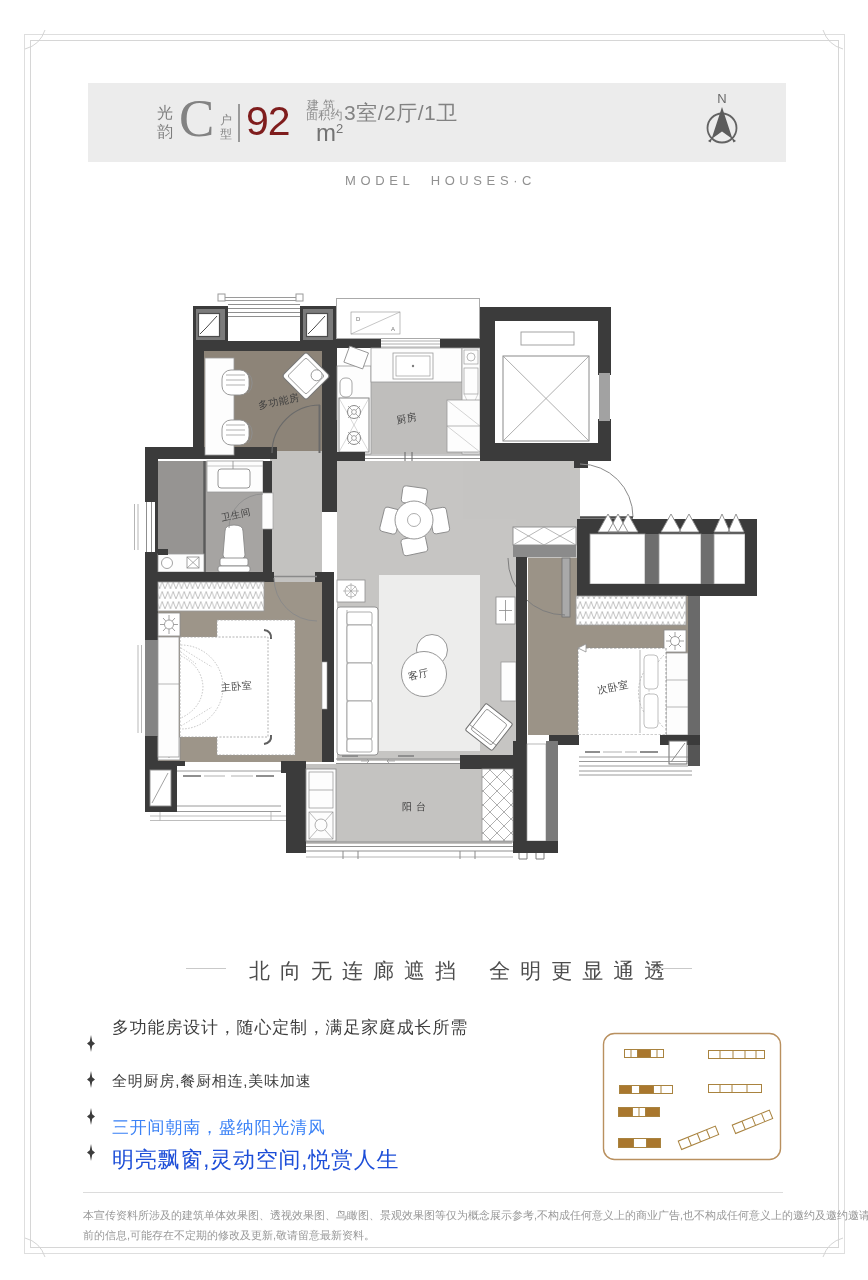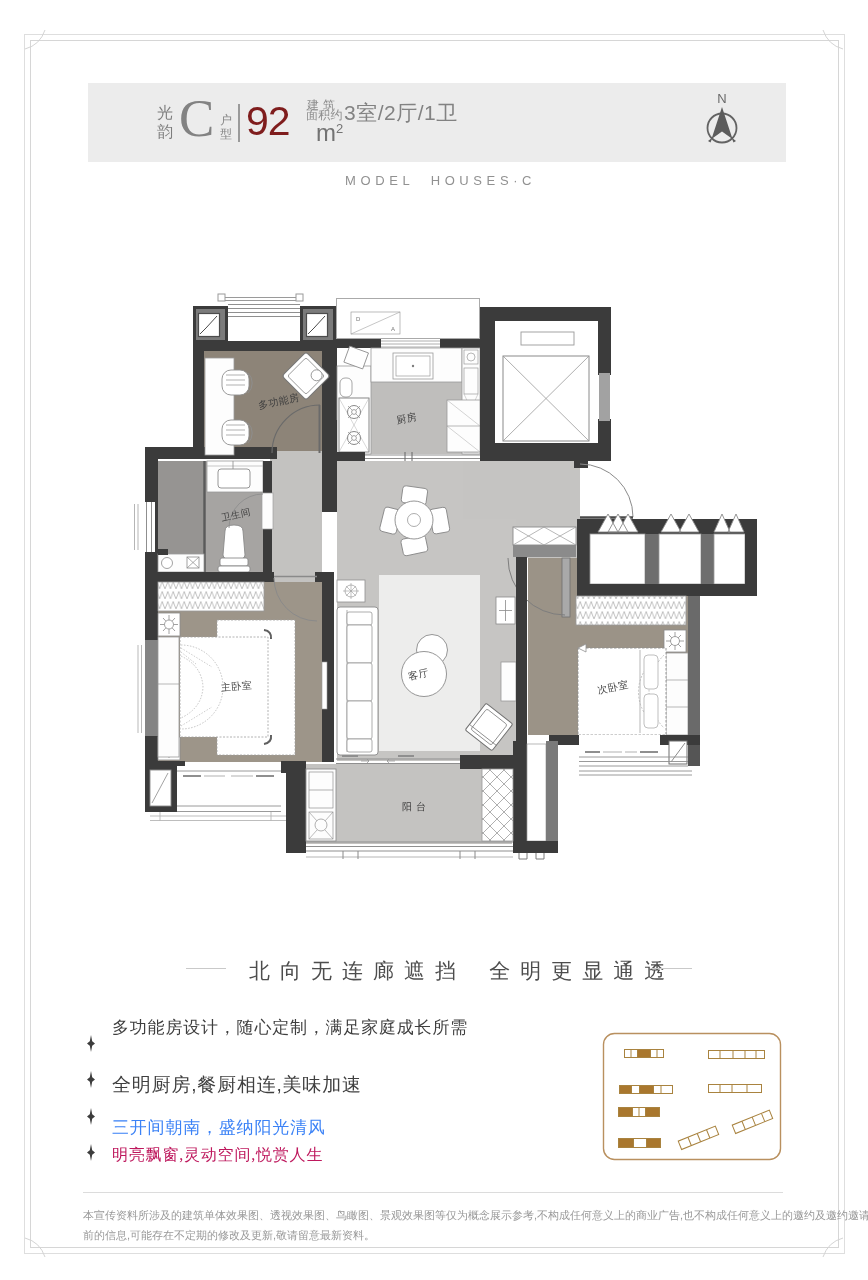--- a/index.html
+++ b/index.html
@@ -497,35 +497,35 @@
       <path d="M4 0 L5.2 6.2 L8 8.5 L5.2 10.8 L4 17 L2.8 10.8 L0 8.5 L2.8 6.2 Z" fill="#3d3d3d"></path>
     </svg>
 </div>
 <div class="abs" style="left:112px;top:1016px;font-size:17px;color:#3f3f3f;letter-spacing:0.8px;">多功能房设计，随心定制，满足家庭成长所需</div>
 
 <div class="abs" style="left:87px;top:1071px;color:#474747;">
   <svg width="8" height="17" viewBox="0 0 8 17">
       <path d="M4 0 L5.2 6.2 L8 8.5 L5.2 10.8 L4 17 L2.8 10.8 L0 8.5 L2.8 6.2 Z" fill="#3d3d3d"></path>
     </svg>
 </div>
-<div class="abs" style="left:112px;top:1072px;font-size:19px;color:#3f3f3f;letter-spacing:0.8px;">全明厨房,餐厨相连,美味加速</div>
+<div class="abs" style="left:112px;top:1072px;font-size:15px;color:#3f3f3f;letter-spacing:0.8px;">全明厨房,餐厨相连,美味加速</div>
 
 <div class="abs" style="left:87px;top:1108px;color:#474747;">
   <svg width="8" height="17" viewBox="0 0 8 17">
       <path d="M4 0 L5.2 6.2 L8 8.5 L5.2 10.8 L4 17 L2.8 10.8 L0 8.5 L2.8 6.2 Z" fill="#3d3d3d"></path>
     </svg>
 </div>
 <div class="abs" style="left:112px;top:1116px;font-size:17px;color:#3b82f6;letter-spacing:0.8px;">三开间朝南，盛纳阳光清风</div>
 
 <div class="abs" style="left:87px;top:1144px;color:#474747;">
   <svg width="8" height="17" viewBox="0 0 8 17">
       <path d="M4 0 L5.2 6.2 L8 8.5 L5.2 10.8 L4 17 L2.8 10.8 L0 8.5 L2.8 6.2 Z" fill="#3d3d3d"></path>
     </svg>
 </div>
-<div class="abs" style="left:112px;top:1145px;font-size:16px;color:#be185d;letter-spacing:0.8px;font-family:Liberation Serif, serif;">明亮飘窗,灵动空间,悦赏人生</div>
+<div class="abs" style="left:112px;top:1145px;font-size:22px;color:#1d4ed8;letter-spacing:0.8px;">明亮飘窗,灵动空间,悦赏人生</div>
 
 <svg class="abs" style="left:595px;top:1025px;" width="200" height="145" viewBox="0 0 200 145">
 
   <rect x="8.5" y="8.5" width="177" height="126" rx="11" fill="#fff" stroke="#b9905f" stroke-width="1.4"></rect>
 
   <g stroke="#a9833f" stroke-width="1" fill="#fff">
     <rect x="29.5" y="24.5" width="39" height="8"></rect>
     <rect x="42.5" y="24.5" width="13" height="8" fill="#a9772e"></rect>
     <line x1="36" y1="24.5" x2="36" y2="32.5"></line>
       <line x1="62" y1="24.5" x2="62" y2="32.5"></line>

